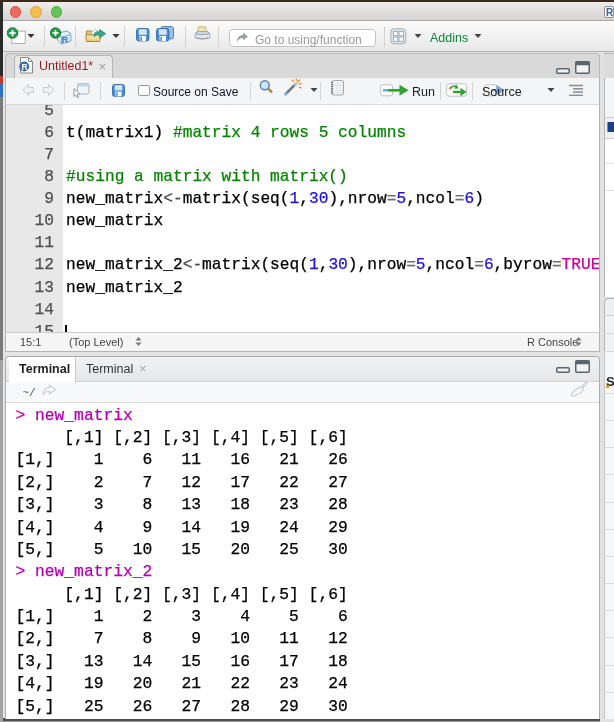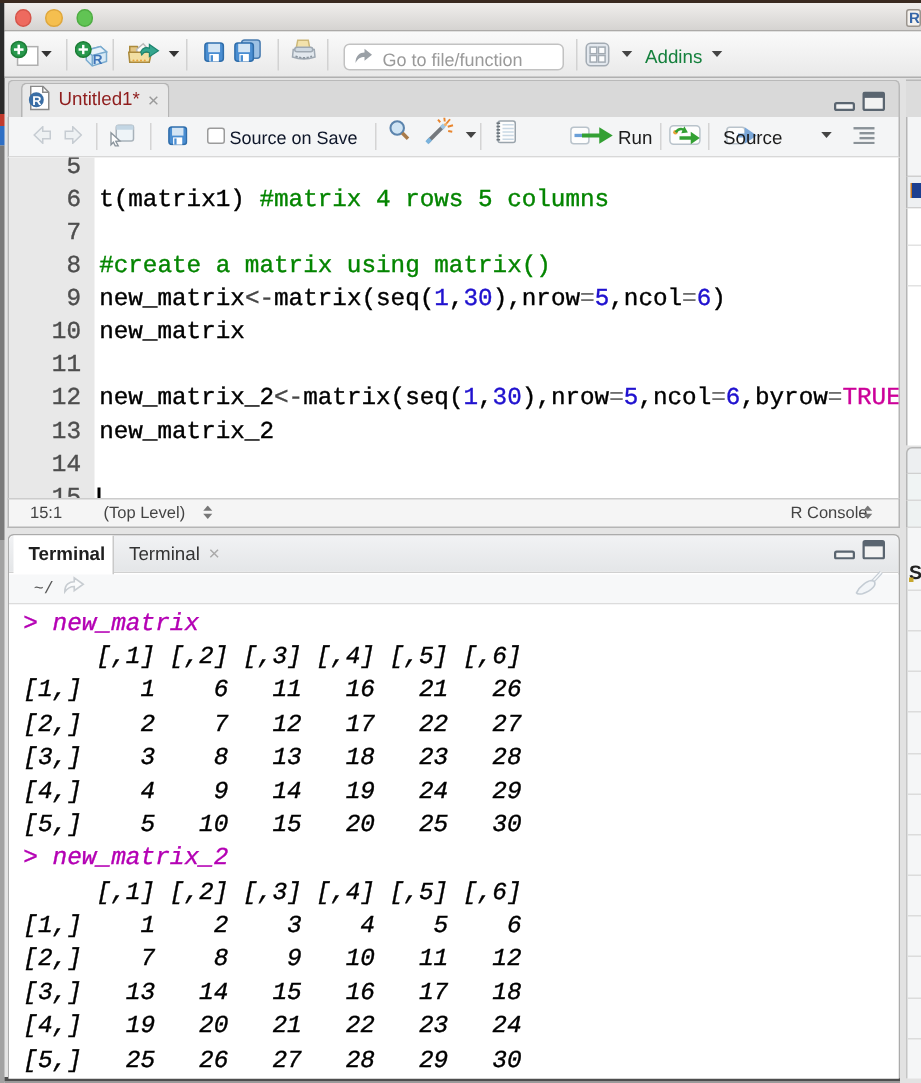--- a/index.html
+++ b/index.html
@@ -98,21 +98,21 @@
   <path d="M4.5 0.8 L11.5 0.8 L12.5 6 L3.5 6 Z" fill="#f2e2ac" stroke="#cdb878"></path>
   <path d="M1.5 7 L15.5 7 L16 12 Q8.5 14.5 1 12 Z" fill="#e2e8ee" stroke="#9fa9b3"></path>
   <rect x="2.5" y="5.5" width="12" height="3" rx="1.5" fill="#cfd9e2" stroke="#9fa9b3"></rect>
   <path d="M3 11.5 Q8.5 13.5 14 11.5" stroke="#8a949e" stroke-width="1" fill="none" stroke-dasharray="1.5 1"></path>
 </svg>
 
 <div class="abs" style="left:229px;top:29px;width:147px;height:18px;background:#fff;border:1px solid #c2c2c2;border-radius:4px;"></div>
 <svg class="abs" style="left:236px;top:32px;" width="13" height="12">
   <path d="M1 10 C1 5 4 3 7 3 L7 0.5 L12 4.5 L7 8.5 L7 6 C4.5 6 2.5 7 1 10 Z" fill="#9aa0a6"></path>
 </svg>
-<div class="abs" style="left:255px;top:32.5px;font-size:12px;color:#9a9a9a;">Go to file/function</div>
+<div class="abs" style="left:255px;top:32.5px;font-size:12px;color:#9a9a9a;">Go to using/function</div>
 
 <svg class="abs" style="left:390px;top:27.5px;" width="17" height="17">
   <rect x="0.8" y="0.8" width="15" height="15" rx="3" fill="#e3e8ee" stroke="#a3abb3"></rect>
   <rect x="3.4" y="3.4" width="4.4" height="4.4" fill="#fbfcfd" stroke="#a3abb3"></rect>
   <rect x="9" y="3.4" width="4.4" height="4.4" fill="#fbfcfd" stroke="#a3abb3"></rect>
   <rect x="3.4" y="9" width="4.4" height="4.4" fill="#fbfcfd" stroke="#a3abb3"></rect>
   <rect x="9" y="9" width="4.4" height="4.4" fill="#fbfcfd" stroke="#a3abb3"></rect>
 </svg>
 <svg class="abs" style="left:413.5px;top:33.5px;" width="8" height="5">
     <path d="M0.5 0 L7.5 0 L4 4 Z" fill="#444"></path>
@@ -251,21 +251,21 @@
 9
 10
 11
 12
 13
 14
 15</pre>
   <pre class="abs" style="left:60.1px;top:-5.0px;font-size:16.2px;line-height:22.12px;color:#000;"><span></span>
 t(matrix1) <span class="com">#matrix 4 rows 5 columns</span>
 
-<span class="com">#create a matrix using matrix()</span>
+<span class="com">#using a matrix with matrix()</span>
 new_matrix<span class="arr">&lt;-</span>matrix(seq(<span class="num">1</span>,<span class="num">30</span>),nrow<span class="op">=</span><span class="num">5</span>,ncol<span class="op">=</span><span class="num">6</span>)
 new_matrix
 
 new_matrix_2<span class="arr">&lt;-</span>matrix(seq(<span class="num">1</span>,<span class="num">30</span>),nrow<span class="op">=</span><span class="num">5</span>,ncol<span class="op">=</span><span class="num">6</span>,byrow<span class="op">=</span><span class="kw">TRUE</span>
 new_matrix_2
 </pre>
   <div class="abs" style="left:59.3px;top:220.5px;width:1.6px;height:7px;background:#000;"></div>
 </div>
 
 <div class="abs" style="left:5px;top:331.5px;width:595px;height:20.5px;background:#f5f5f5;border:1px solid #b5b5b5;border-top:1px solid #cccccc;"></div>
@@ -301,21 +301,21 @@
   <path d="M1.2 10.5 C1.2 5.5 4.5 3.8 7.5 3.8 L7.5 1.2 L13.5 5.5 L7.5 9.8 L7.5 7 C5 7 3 8 1.2 10.5 Z" fill="#fafbfc" stroke="#c8cdd2" stroke-width="1.1"></path>
 </svg>
 
 <svg class="abs" style="left:570px;top:379.5px;" width="19" height="17">
   <path d="M17.5 1.5 L11 8.5" stroke="#c4ccd4" stroke-width="2.6" fill="none"></path>
   <path d="M17.5 1.5 L11 8.5" stroke="#f6f8fa" stroke-width="1" fill="none"></path>
   <path d="M12.8 7.5 Q14 9.5 12.2 11.5 Q9.5 14.5 5 15.8 Q1.5 16.3 1 15.2 Q2.5 12 5.5 9.8 Q8.5 7.2 10.8 7 Z" fill="#f2f5f8" stroke="#c4ccd4" stroke-width="1.1"></path>
 </svg>
 
 <div class="abs" style="left:6px;top:403px;width:593px;height:316px;background:#fff;overflow:hidden;">
-  <pre class="abs" style="left:9.5px;top:1.65px;font-size:16.3px;line-height:22.37px;color:#000;font-style:italic;"><span class="cmd">&gt; new_matrix</span>
+  <pre class="abs" style="left:9.5px;top:1.65px;font-size:16.3px;line-height:22.37px;color:#000;"><span class="cmd">&gt; new_matrix</span>
      [,1] [,2] [,3] [,4] [,5] [,6]
 [1,]    1    6   11   16   21   26
 [2,]    2    7   12   17   22   27
 [3,]    3    8   13   18   23   28
 [4,]    4    9   14   19   24   29
 [5,]    5   10   15   20   25   30
 <span class="cmd">&gt; new_matrix_2</span>
      [,1] [,2] [,3] [,4] [,5] [,6]
 [1,]    1    2    3    4    5    6
 [2,]    7    8    9   10   11   12

